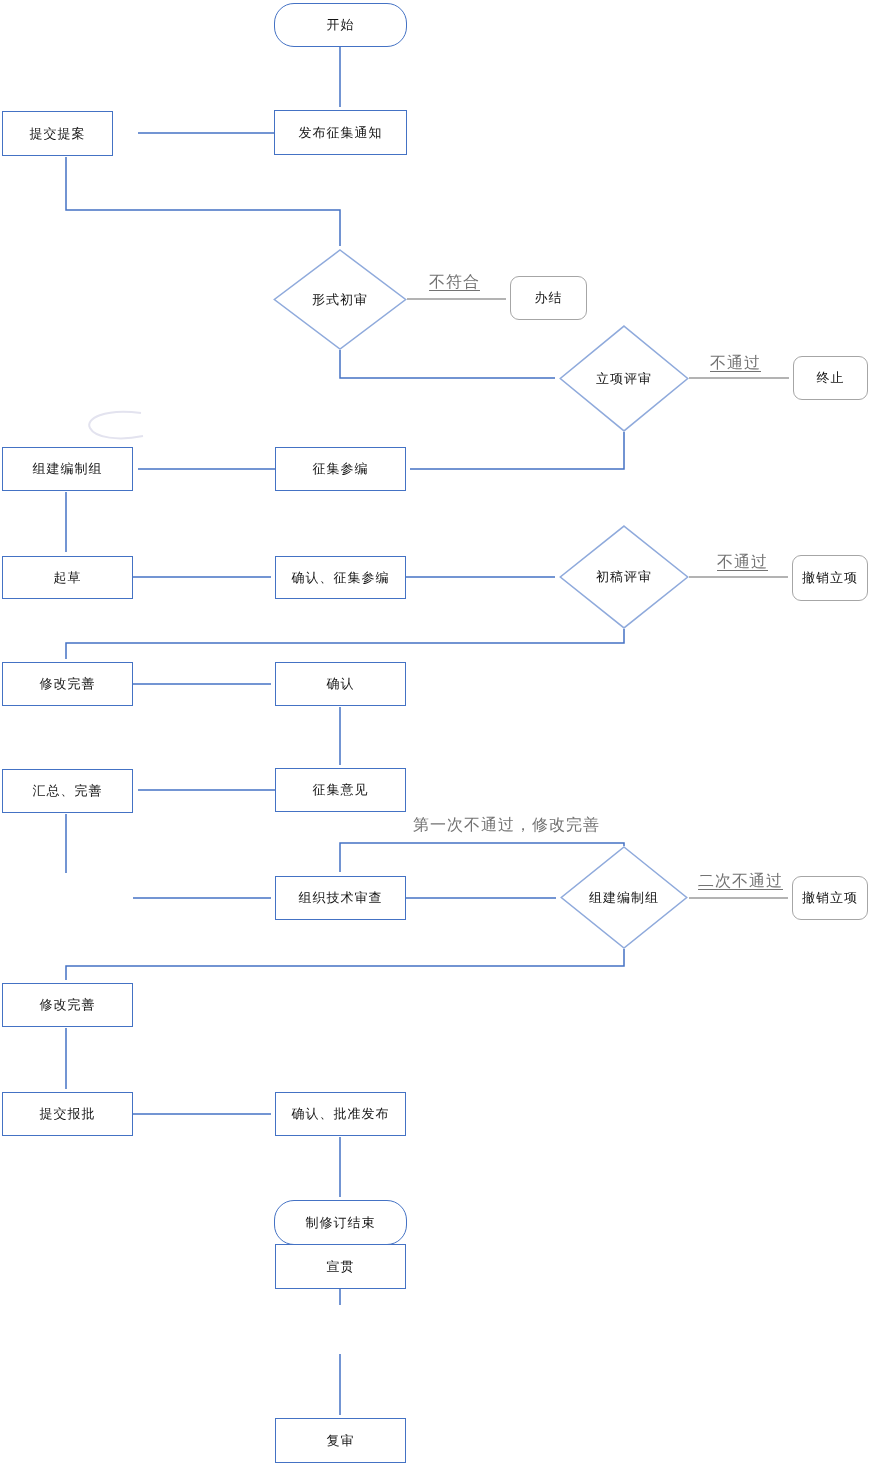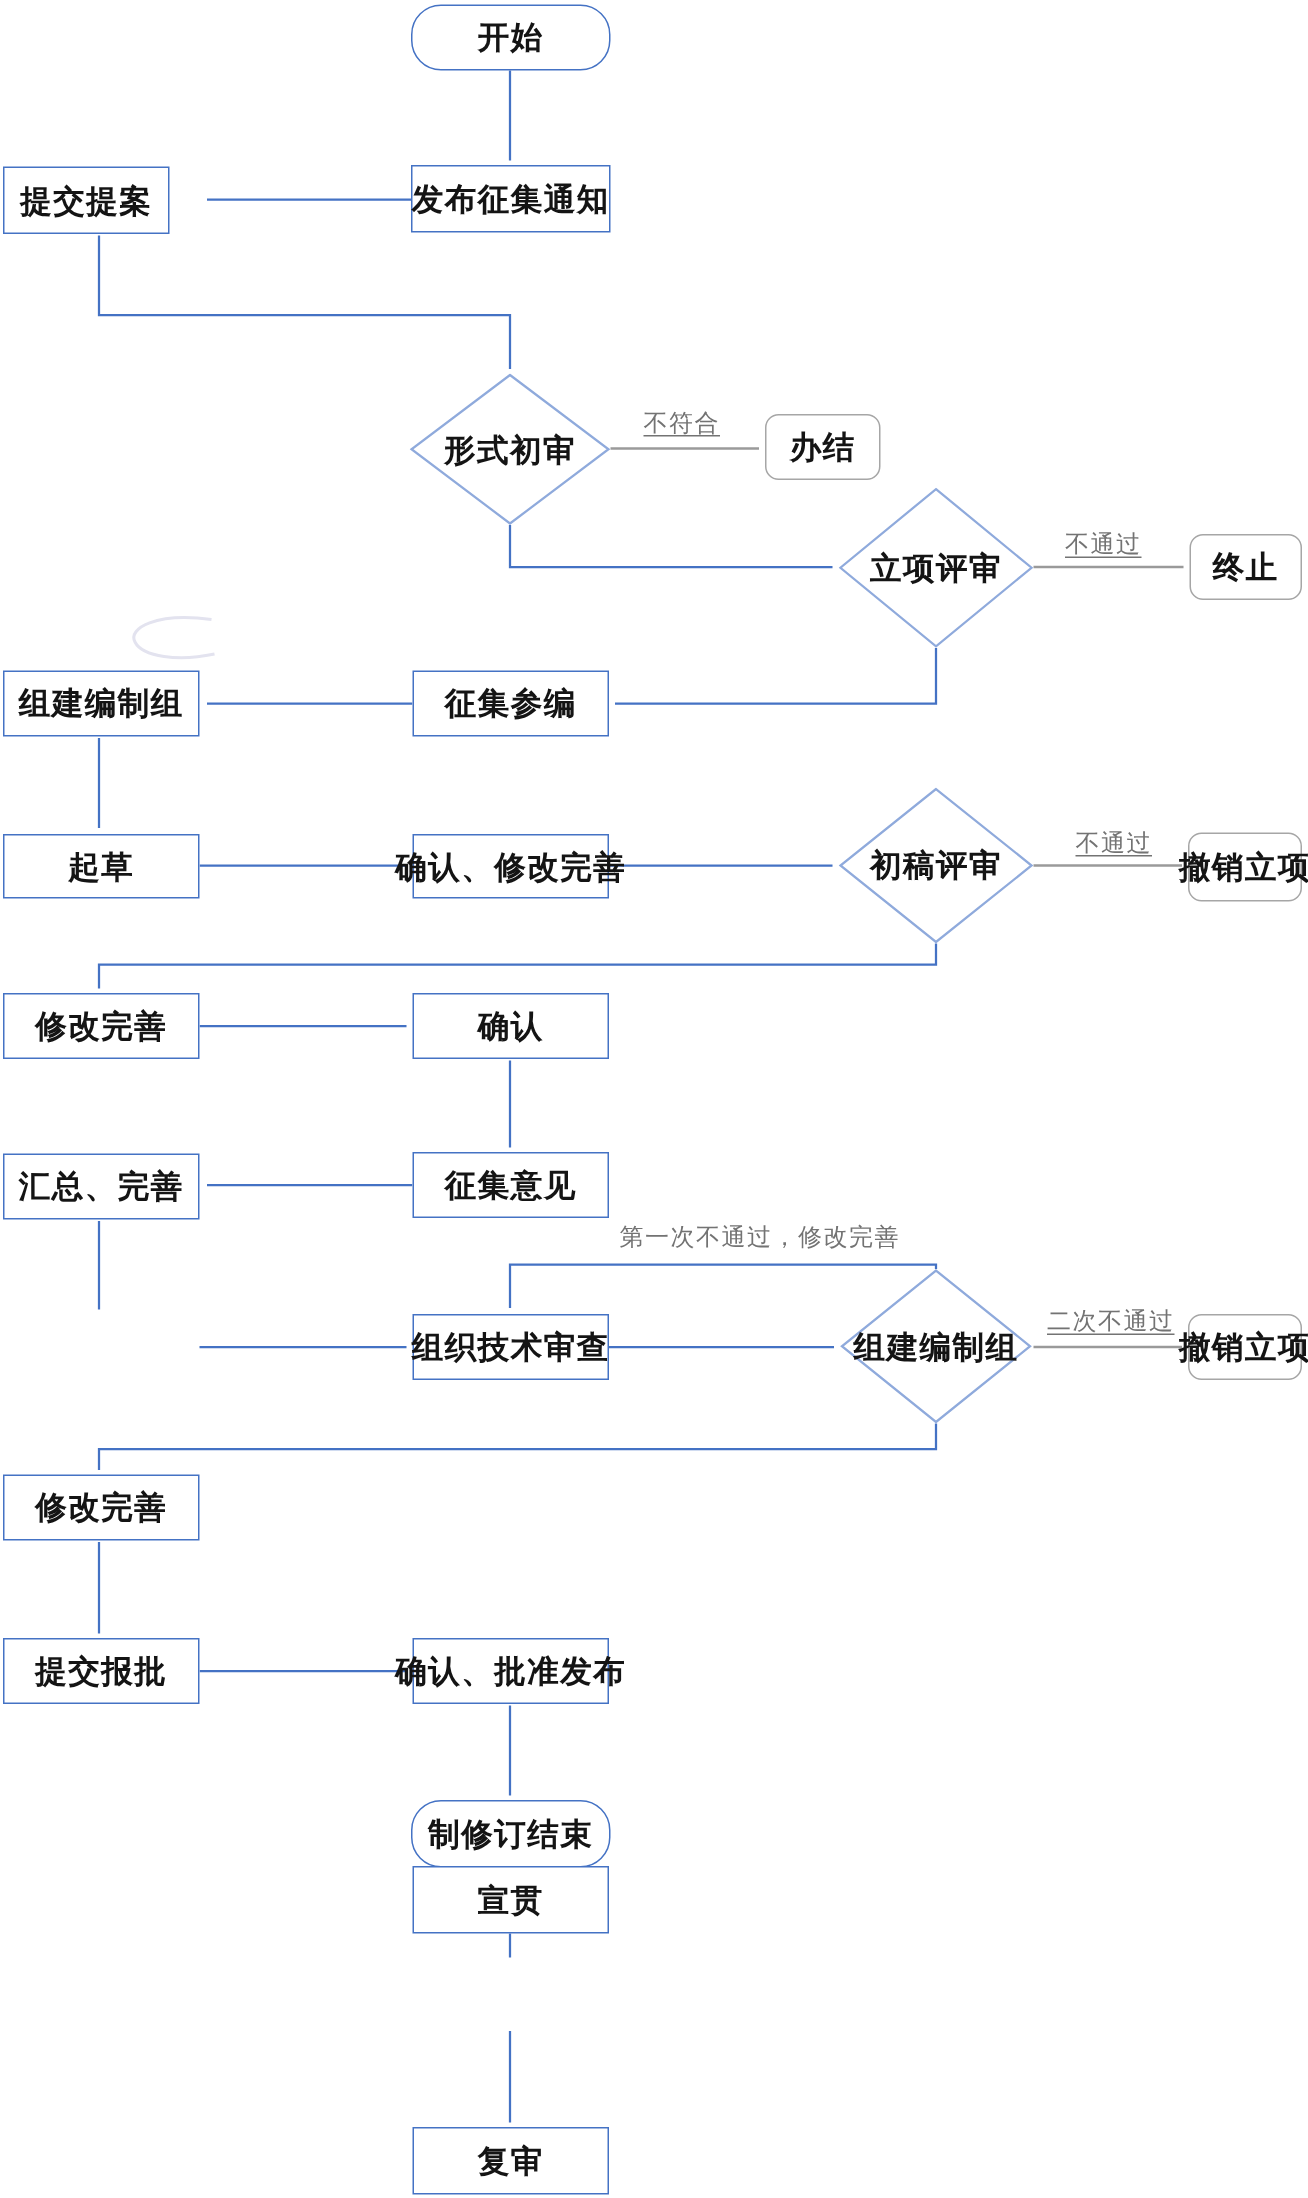--- a/index.html
+++ b/index.html
@@ -22,26 +22,25 @@
   svg.edges .gray { stroke: #9a9a9a; stroke-width: 1.6; }
   svg.edges .artifact { stroke: #e3e3ef; stroke-width: 2; }
   .node {
     position: absolute;
     display: flex;
     align-items: center;
     justify-content: center;
     box-sizing: border-box;
     background: #ffffff;
     color: #141414;
-    font-size: 21px;
+    font-size: 13px;
     letter-spacing: 1px;
     text-align: center;
     white-space: nowrap;
     z-index: 2;
-    font-weight: bold;
   }
   .rect   { border: 1.5px solid #4472C4; }
   .term   { border: 1.6px solid #4472C4; border-radius: 20px; }
   .gterm  { border: 1.6px solid #A6A6A6; border-radius: 9px; }
   .diamond { background: transparent; border: none; }
   .diamond > svg {
     position: absolute;
     left: 0; top: 0;
     width: 100%; height: 100%;
   }
@@ -147,21 +146,21 @@
 
   <div class="node rect" style="left:2px;top:447px;width:131px;height:44px">
     <span>组建编制组</span>
   </div>
 
   <div class="node rect" style="left:2px;top:556px;width:131px;height:43px">
     <span>起草</span>
   </div>
 
   <div class="node rect" style="left:275px;top:556px;width:131px;height:43px">
-    <span>确认、修改完善</span>
+    <span>确认、征集参编</span>
   </div>
 
   <div class="node diamond" style="left:559px;top:525px;width:130px;height:104px">
     <svg viewBox="0 0 100 100" preserveAspectRatio="none">
         <polygon points="50,1 99,50 50,99 1,50"></polygon>
       </svg>
     <span>初稿评审</span>
   </div>
 
   <div class="node gterm" style="left:792px;top:555px;width:76px;height:46px">

